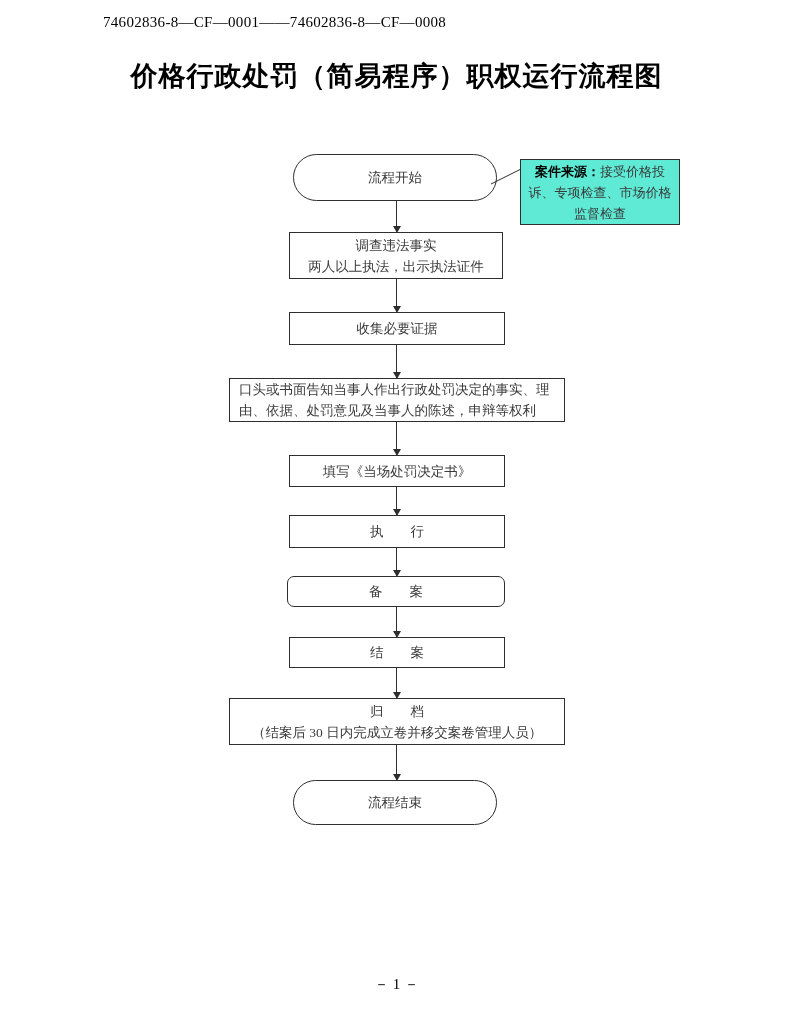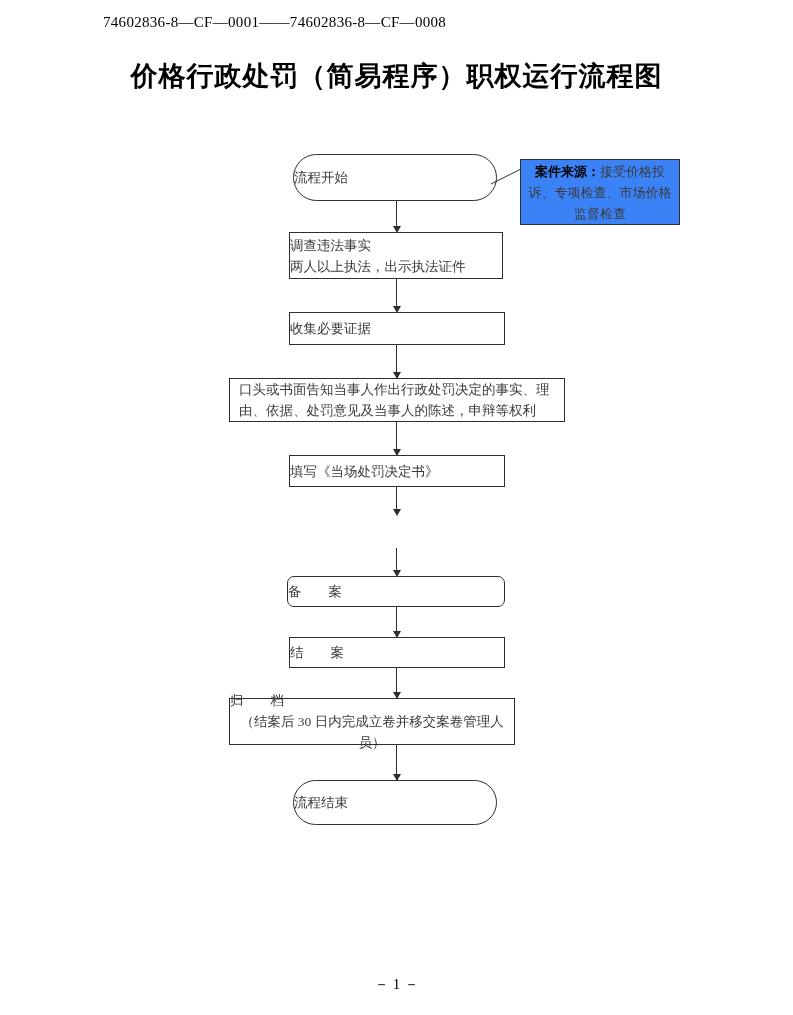--- a/index.html
+++ b/index.html
@@ -21,42 +21,42 @@
     text-align:center;
     font-family:"Liberation Sans","DejaVu Sans",sans-serif;
     font-weight:bold; font-size:27px; letter-spacing:1px;
     color:#000;
   }
   .node {
     position:absolute;
     border:1px solid #2e2e2e;
     background:#fff;
     display:flex; flex-direction:column;
-    align-items:flex-start; justify-content:center;
+    align-items:center; justify-content:center;
     font-size:13.5px; line-height:21px; color:#3a3a3a;
     text-align:center;
   }
   .terminal { border-radius:24px; }
   .wide-left { align-items:flex-start; text-align:left; padding:8px 9px; }
   .arrow {
     position:absolute;
     width:0;
     border-left:1px solid #2e2e2e;
   }
   .arrow::after {
     content:"";
     position:absolute; bottom:-1px; left:-4.5px;
     width:0; height:0;
     border:4px solid transparent;
     border-top:7px solid #2e2e2e;
     border-bottom:none;
   }
   .callout {
     position:absolute; left:520px; top:159px; width:160px; height:66px;
-    border:1px solid #2e2e2e; background:#3b82f6;
+    border:1px solid #2e2e2e; background:#5eead4;
     font-size:13px; line-height:21px; color:#3a3a3a;
     text-align:center; padding:1px 2px;
   }
   .callout b { color:#000; }
   .connector-svg { position:absolute; left:488px; top:160px; }
   .page-number {
     position:absolute; left:0; top:975px; width:100%;
     text-align:center; font-size:15px; color:#000;
   }
 </style>
@@ -101,36 +101,39 @@
   </div>
 
   <div class="arrow" style="left:396px; top:422px; height:33px;"></div>
 
   <div class="node" style="left:289px; top:455px; width:216px; height:32px;">
     <div>填写《当场处罚决定书》</div>
   </div>
 
   <div class="arrow" style="left:396px; top:487px; height:28px;"></div>
 
+  <div class="node" style="left:289px; top:515px; width:216px; height:33px;">
+    <div>执　　行</div>
+  </div>
 
   <div class="arrow" style="left:396px; top:548px; height:28px;"></div>
 
   <div class="node" style="left:287px; top:576px; width:218px; height:31px;border-radius:7px;">
     <div>备　　案</div>
   </div>
 
   <div class="arrow" style="left:396px; top:607px; height:30px;"></div>
 
   <div class="node" style="left:289px; top:637px; width:216px; height:31px;">
     <div>结　　案</div>
   </div>
 
   <div class="arrow" style="left:396px; top:668px; height:30px;"></div>
 
-  <div class="node" style="left:229px; top:698px; width:286px; height:47px;">
+  <div class="node" style="left:229px; top:698px; width:336px; height:47px;">
     <div>归　　档</div>
     <div>（结案后 30 日内完成立卷并移交案卷管理人员）</div>
   </div>
 
   <div class="arrow" style="left:396px; top:745px; height:35px;"></div>
 
   <div class="node terminal" style="left:293px; top:780px; width:204px; height:45px;">
     <div>流程结束</div>
   </div>
 

